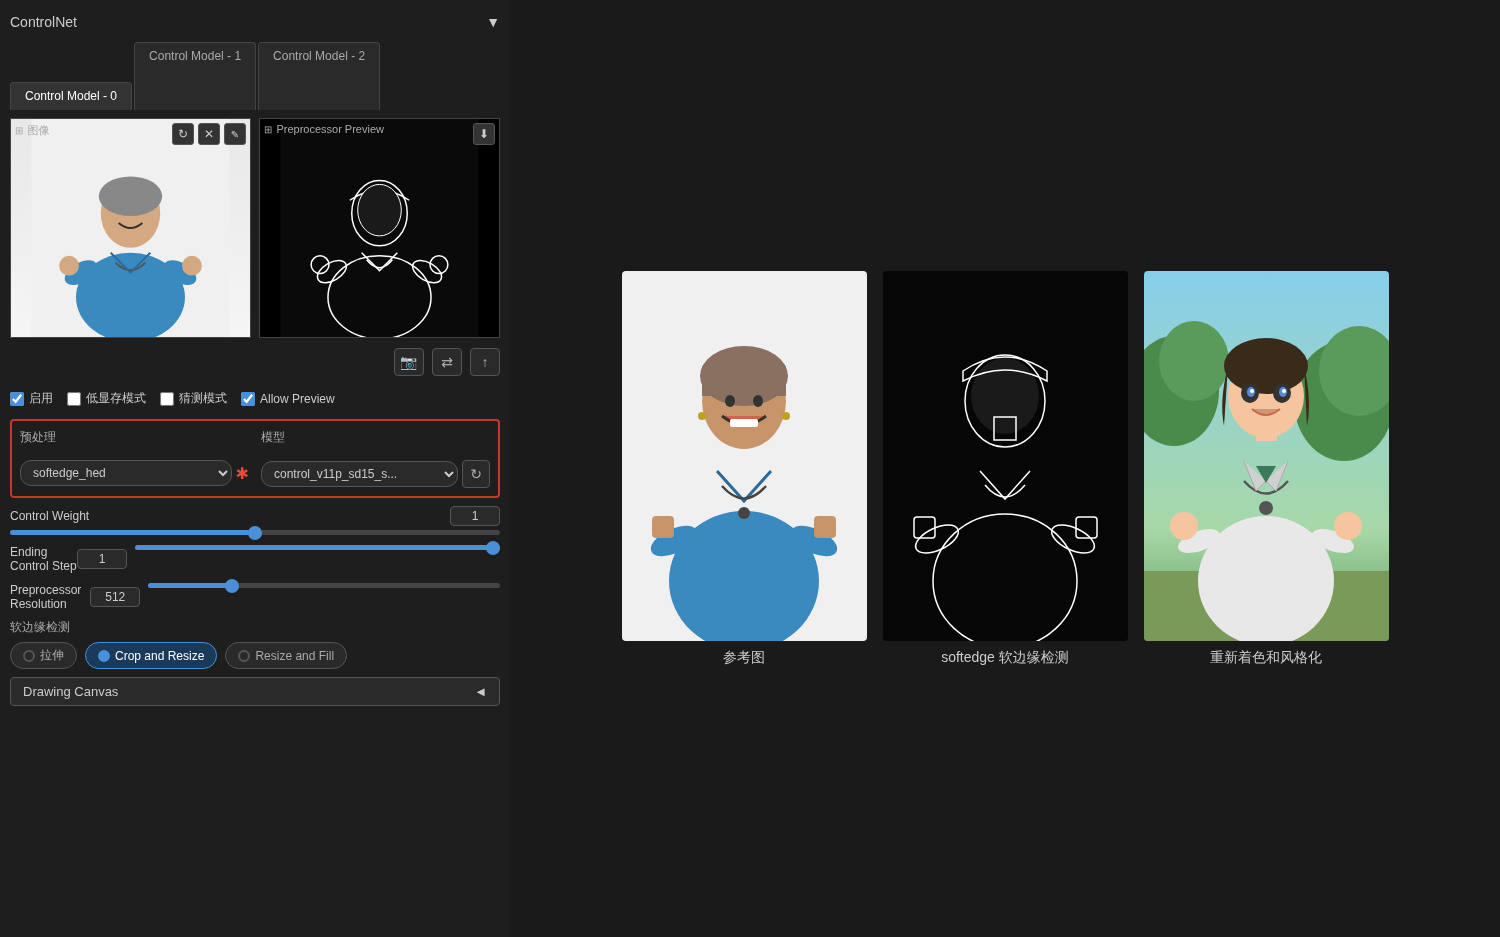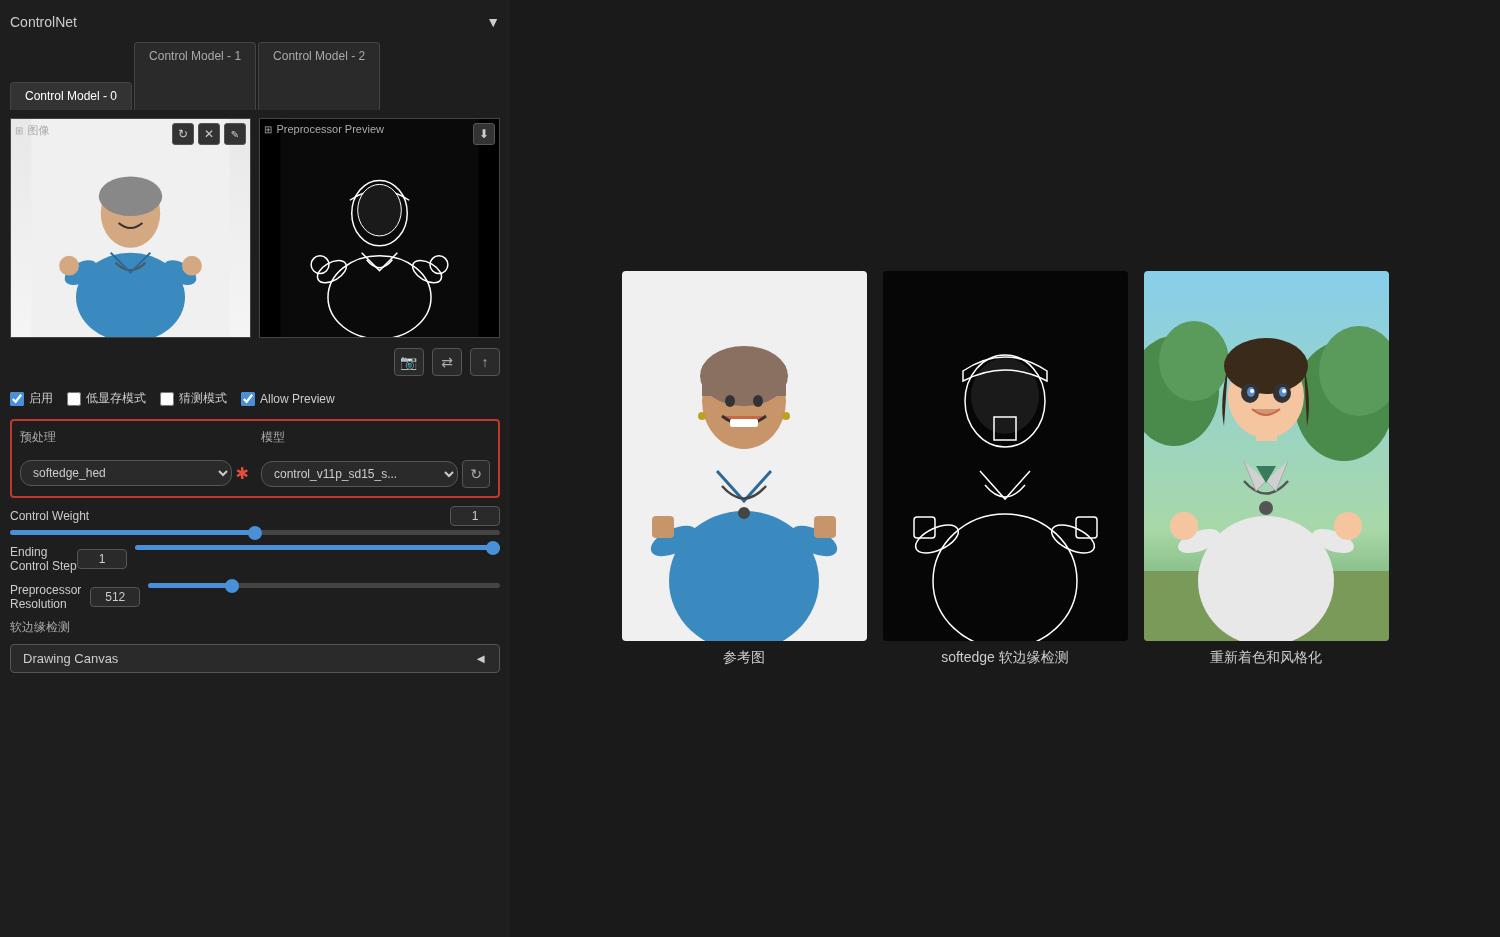--- a/index.html
+++ b/index.html
@@ -580,20 +580,34 @@
       <div class="slider-header">
         <span class="slider-label">Preprocessor Resolution</span>
         <span class="slider-value">512</span>
       </div>
       <input type="range" min="64" max="2048" value="512" step="1" style="--fill: 22.58064516129032%; background: linear-gradient(to right, rgb(74, 144, 217) 0%, rgb(74, 144, 217) 22.5806%, rgb(68, 68, 68) 22.5806%);">
     </div>
   </div>
 
   <div class="scale-mode-row">
     <span class="scale-mode-label">软边缘检测</span>
+    <div class="radio-group">
+      <div class="radio-btn">
+        <div class="radio-dot"></div>
+        <span>拉伸</span>
+      </div>
+      <div class="radio-btn active">
+        <div class="radio-dot filled"></div>
+        <span>Crop and Resize</span>
+      </div>
+      <div class="radio-btn">
+        <div class="radio-dot"></div>
+        <span>Resize and Fill</span>
+      </div>
+    </div>
   </div>
 
   <div class="drawing-canvas-row">
     <span>Drawing Canvas</span>
     <span>◄</span>
   </div>
 </div>
 
 <div class="right-panel">
   <div class="gallery-row">

